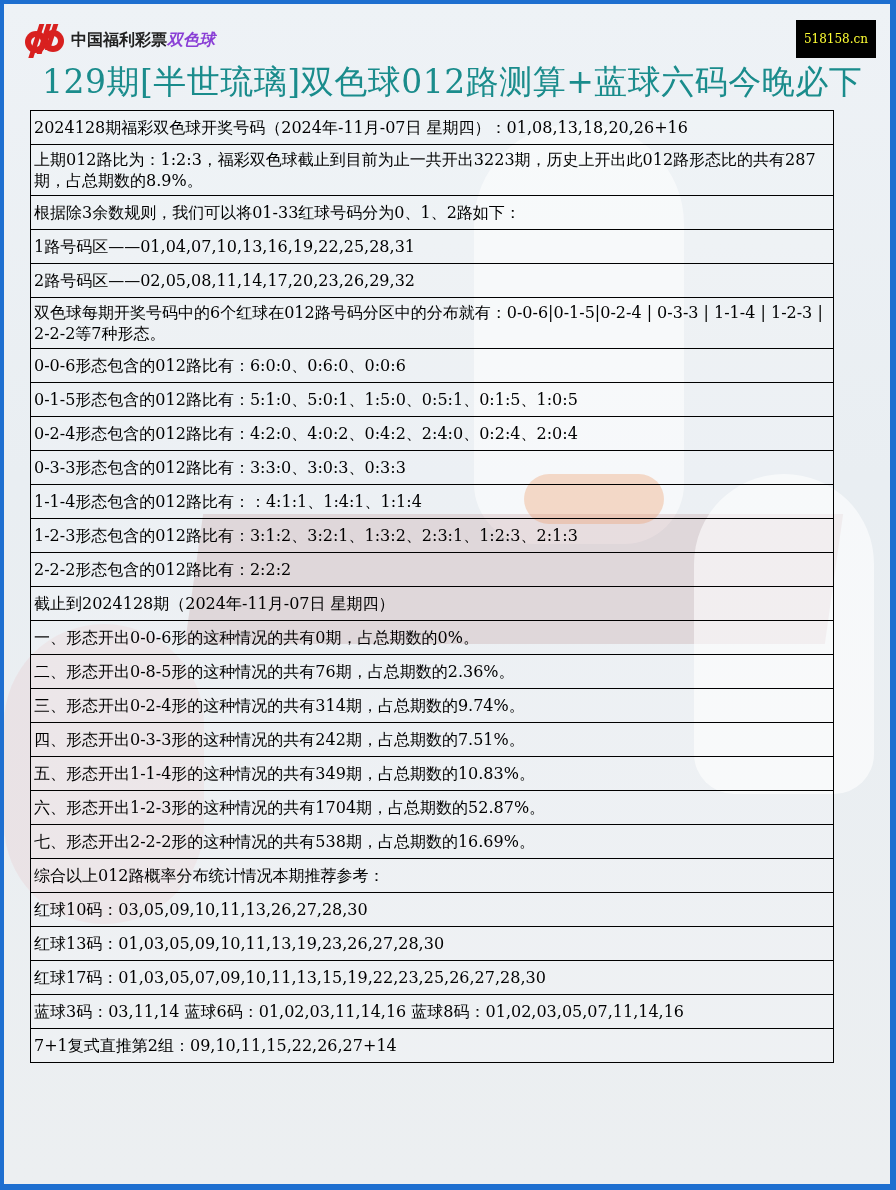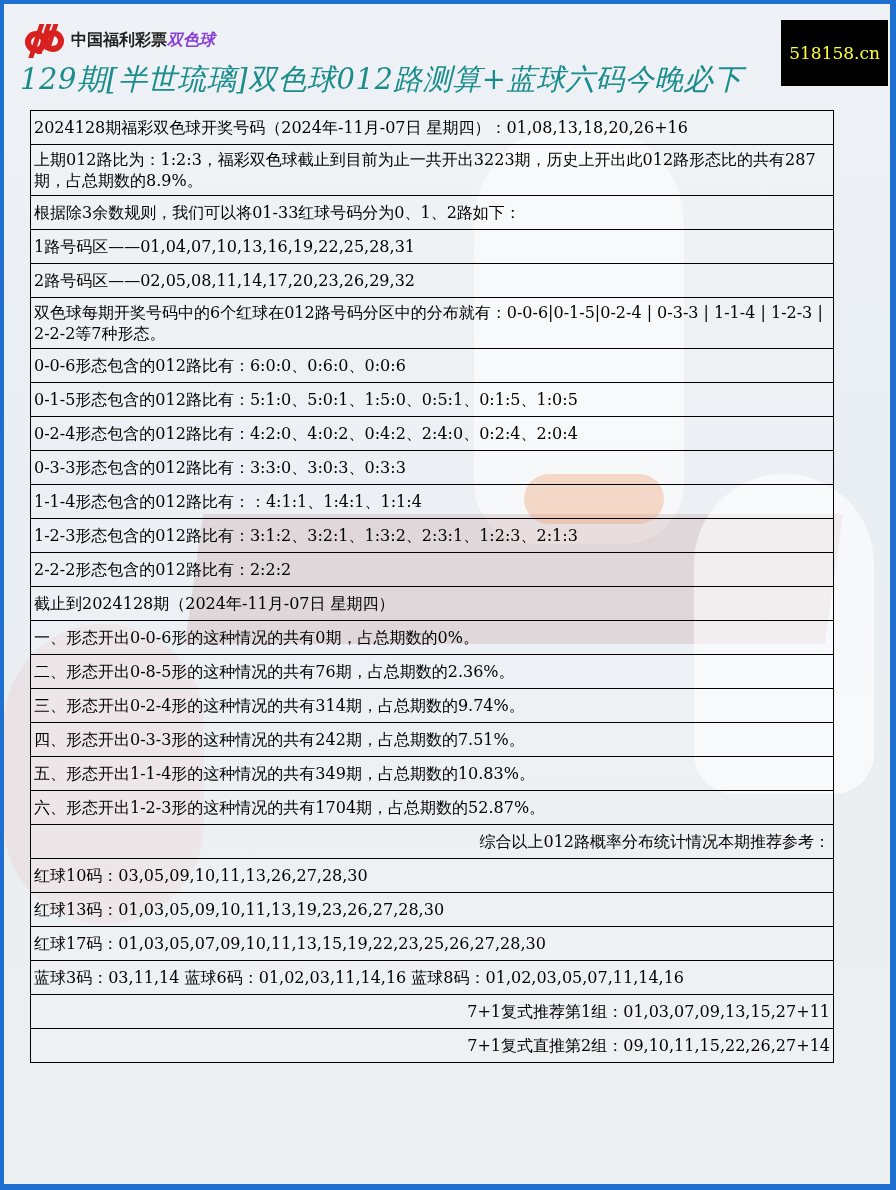--- a/index.html
+++ b/index.html
@@ -19,43 +19,43 @@
   .bg-table { left:190px; top:510px; width:640px; height:130px; background:rgba(150,70,80,0.18); transform:skewX(-8deg); }
   .bg-cake { left:520px; top:470px; width:140px; height:50px; border-radius:25px; background:rgba(235,140,80,0.35); }
   .bg-flower { left:0px; top:620px; width:200px; height:300px; border-radius:100px; background:rgba(235,170,180,0.18); }
 
   .header { position:absolute; left:0; top:0; width:886px; height:100px; }
   .logo { position:absolute; left:16px; top:18px; display:flex; align-items:center; }
   .logo-mark { width:48px; height:36px; position:relative; }
   .logo-text { font-family:"DejaVu Sans","Liberation Sans",sans-serif; font-weight:bold; font-size:16px; color:#222; margin-left:3px; letter-spacing:0px; }
   .logo-text .accent { color:#8a3fd6; font-style:italic; }
   .site-badge {
-    position:absolute; right:2px; top:16px;
+    position:absolute; right:14px; top:16px;
     background:#000; color:#ffff33;
-    font-family:"DejaVu Serif","Liberation Serif",serif; font-size:17px;
-    padding:22px 8px; line-height:22px;
+    font-family:"DejaVu Serif","Liberation Serif",serif; font-size:12px;
+    padding:8px 8px; line-height:22px;
   }
   .title {
-    position:absolute; left:16px; top:56px;
-    font-size:29px; color:#1a8c8c; white-space:nowrap; letter-spacing:0.5px;font-style:italic;
+    position:absolute; left:38px; top:56px;
+    font-size:33px; color:#1a8c8c; white-space:nowrap; letter-spacing:0.5px;
   }
 
   .content-table {
     position:absolute; left:26px; top:106px; width:804px;
     border-collapse:collapse;
   }
   .content-table td {
     border:1px solid #000;
     font-size:16px; color:#000;
     padding:4px 3px 4px 3px;
     line-height:21px;
     height:25px;
     background:rgba(255,255,255,0.15);
   }
-  .content-table td.center { text-align:right; }
+  .content-table td.center { text-align:left; }
 </style>
 </head>
 <body>
 
 <div class="frame">
   <div class="bg-deco bg-flower"></div>
   <div class="bg-deco bg-rabbit1"></div>
   <div class="bg-deco bg-table"></div>
   <div class="bg-deco bg-cake"></div>
   <div class="bg-deco bg-rabbit2"></div>
@@ -133,35 +133,35 @@
         <tr>
           <td>四、形态开出0-3-3形的这种情况的共有242期，占总期数的7.51%。</td>
         </tr>
         <tr>
           <td>五、形态开出1-1-4形的这种情况的共有349期，占总期数的10.83%。</td>
         </tr>
         <tr>
           <td>六、形态开出1-2-3形的这种情况的共有1704期，占总期数的52.87%。</td>
         </tr>
         <tr>
+          <td>七、形态开出2-2-2形的这种情况的共有538期，占总期数的16.69%。</td>
+        </tr>
+        <tr>
           <td class="center">综合以上012路概率分布统计情况本期推荐参考：</td>
         </tr>
         <tr>
           <td>红球10码：03,05,09,10,11,13,26,27,28,30</td>
         </tr>
         <tr>
           <td>红球13码：01,03,05,09,10,11,13,19,23,26,27,28,30</td>
         </tr>
         <tr>
           <td>红球17码：01,03,05,07,09,10,11,13,15,19,22,23,25,26,27,28,30</td>
         </tr>
         <tr>
           <td>蓝球3码：03,11,14 蓝球6码：01,02,03,11,14,16 蓝球8码：01,02,03,05,07,11,14,16</td>
         </tr>
         <tr>
-          <td class="center">7+1复式推荐第1组：01,03,07,09,13,15,27+11</td>
-        </tr>
-        <tr>
           <td class="center">7+1复式直推第2组：09,10,11,15,22,26,27+14</td>
         </tr>
       </tbody>
   </table>
 </div>
 
 </body></html>

